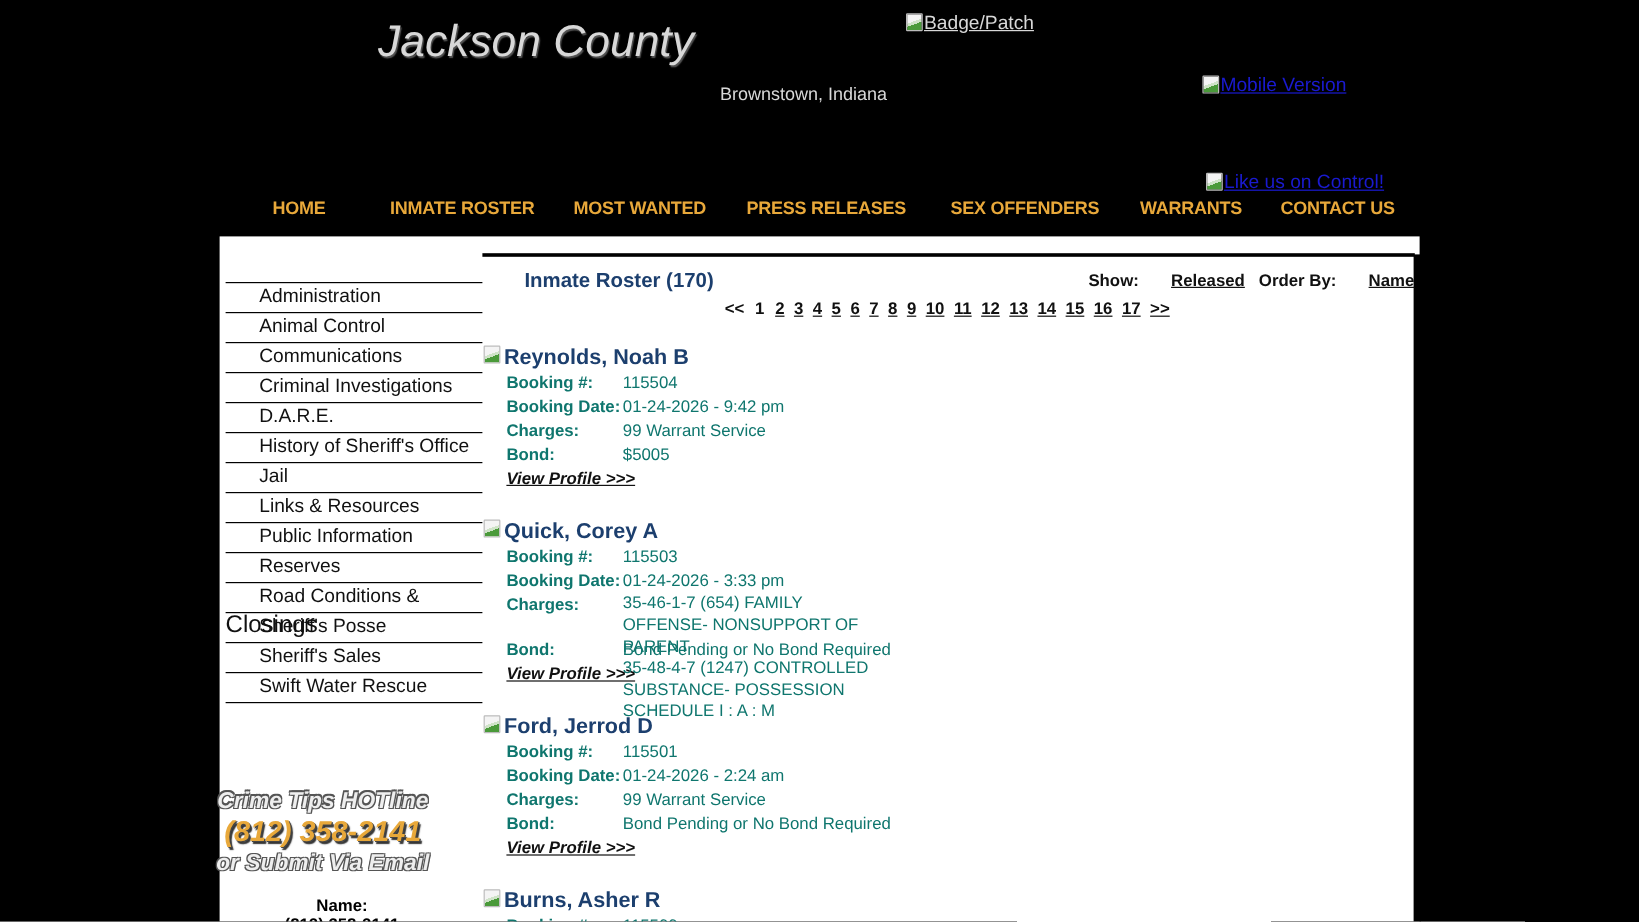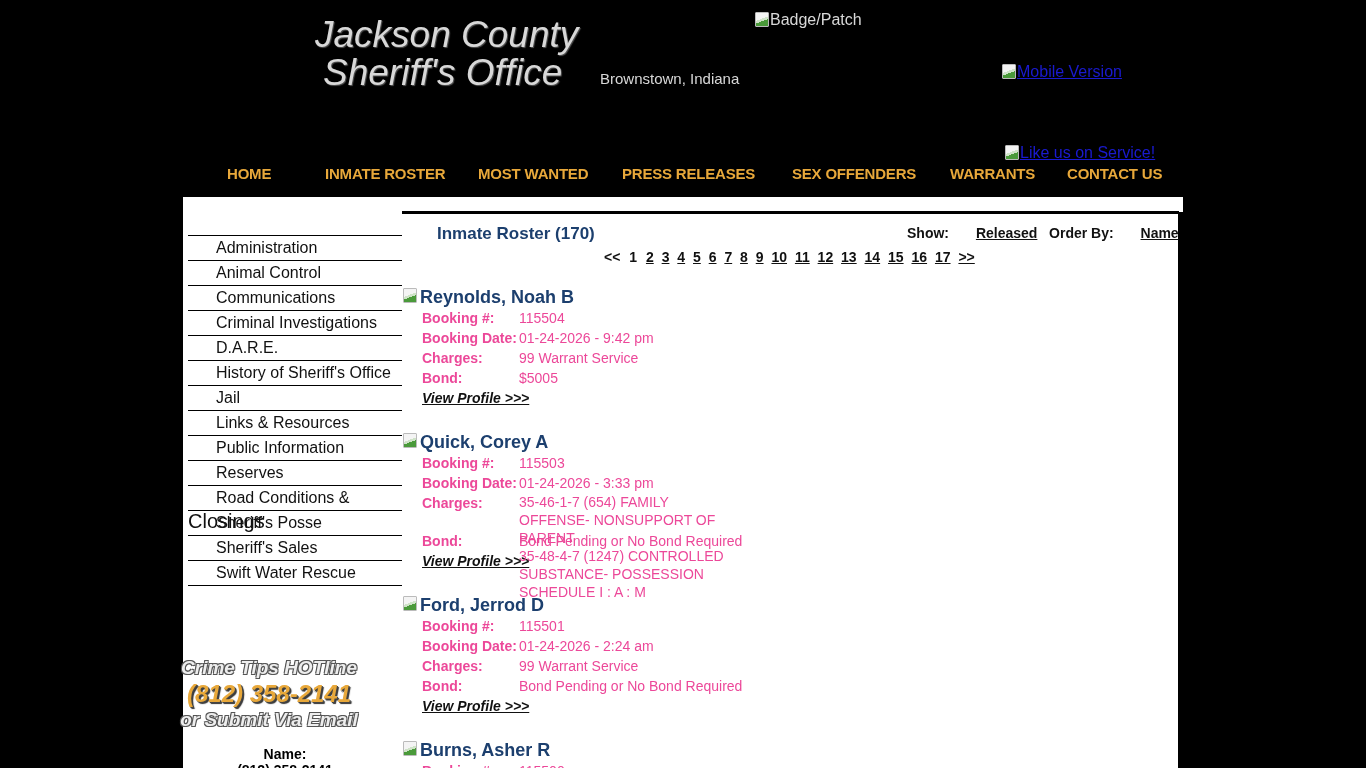--- a/index.html
+++ b/index.html
@@ -2,21 +2,21 @@
 <html><head>
 <meta charset="utf-8">
 <style>
   html, body { margin:0; padding:0; }
   body { width:1366px; height:768px; overflow:hidden; background:#000; font-family:"Liberation Sans", sans-serif; position:relative; }
   .header { position:absolute; left:0; top:0; width:1184px; height:197px; background:#000; }
   .site-title { position:absolute; left:315px; top:16px; color:#d8d8d8; font-style:italic; font-size:37px; line-height:38px; text-shadow:1px 1px 1px #555; }
   .site-title .l2 { display:block; padding-left:8px; }
   .location { position:absolute; left:600px; top:70px; color:#d8d8d8; font-size:15px; }
   .broken-img { display:inline-block; width:14px; height:15px; vertical-align:-2px; position:relative; border:1px solid #bbb; border-radius:1px; background:linear-gradient(160deg,#f4f4f4 0 45%,#cfe3c8 45% 60%,#4a9a3a 60%); box-sizing:border-box; margin-right:1px; }
-  .badge { position:absolute; left:755px; top:11px; color:#d8d8d8; font-size:16px; }
+  .badge { position:absolute; left:755px; top:11px; color:#d8d8d8; font-size:16px;text-decoration:underline; }
   .mobile { position:absolute; left:1002px; top:63px; font-size:16px; color:#1a1ad0; text-decoration:underline; }
   .facebook { position:absolute; left:1005px; top:144px; font-size:16px; color:#1a1ad0; text-decoration:underline; }
   .nav { position:absolute; top:165px; left:0; width:1366px; height:20px; }
   .nav a { position:absolute; color:#e8a83a; font-weight:bold; font-size:15px; text-decoration:none; white-space:nowrap; letter-spacing:-0.2px; }
   .content { position:absolute; left:183px; top:197px; width:1000px; height:571px; background:#fff; }
   .right-strip { position:absolute; left:1178px; top:212px; width:6px; height:556px; background:#000; }
   .main-top { position:absolute; left:402px; top:211px; width:777px; height:3px; background:#000; }
   .sidebar { position:absolute; left:188px; top:235px; width:214px; }
   .sidebar .item { display:block; height:24px; border-top:1px solid #000; font-size:16px; color:#111; padding-left:28px; line-height:23px; text-decoration:none; white-space:nowrap; position:relative; }
   .sidebar .item.last { border-bottom:1px solid #000; }
@@ -28,40 +28,39 @@
   .phone { position:absolute; left:188px; top:746px; width:194px; text-align:center; font-weight:bold; font-size:14px; color:#000; line-height:16px; }
   .roster-title { position:absolute; left:437px; top:224px; font-size:17px; font-weight:bold; color:#1c3f6e; }
   .show-order { position:absolute; left:907px; top:225px; font-size:14px; font-weight:bold; color:#111; white-space:nowrap; }
   .show-order a { color:#111; text-decoration:underline;padding-left:23px; }
   .pager { position:absolute; left:604px; top:249px; font-size:14px; font-weight:bold; color:#111; white-space:nowrap; }
   .pager a { color:#111; text-decoration:underline; margin-right:4px; }
   .pager span { margin-right:5px; }
   .inmate { position:absolute; left:403px; }
   .inmate .name { font-size:18px; font-weight:bold; color:#1c3f6e; height:22px; line-height:22px; }
   .inmate .name .broken-img { vertical-align:0; margin-right:3px; }
-  .inmate .row { position:relative; font-size:14px; color:#ec4899; height:20px; line-height:20px; padding-left:19px; }
+  .inmate .row { position:relative; font-size:14px; color:#0f766e; height:20px; line-height:20px; padding-left:19px; }
   .inmate .row .lbl { display:inline-block; width:97px; font-weight:bold; }
   .inmate .row .val { display:inline-block; }
   .inmate .row.multi { height:38px; }
   .inmate .row.multi .val { position:absolute; left:116px; top:0; line-height:18px; }
   .inmate .profile { padding-left:19px; font-size:14px; font-weight:bold; font-style:italic; height:20px; line-height:20px; }
   .inmate .profile a { color:#111; text-decoration:underline; }
 </style>
 </head>
 <body>
 
 <div class="header">
   <div class="site-title">
     <span>Jackson County</span>
-    <span class="l2">Sheriff's Office</span>
   </div>
   <div class="location">Brownstown, Indiana</div>
   <div class="badge"><span class="broken-img"></span><span>Badge/Patch</span></div>
   <a class="mobile"><span class="broken-img"></span><span>Mobile Version</span></a>
-  <a class="facebook"><span class="broken-img"></span><span>Like us on Service!</span></a>
+  <a class="facebook"><span class="broken-img"></span><span>Like us on Control!</span></a>
 
   <nav class="nav">
     <a style="left:227px">HOME</a>
     <a style="left:325px">INMATE ROSTER</a>
     <a style="left:478px">MOST WANTED</a>
     <a style="left:622px">PRESS RELEASES</a>
     <a style="left:792px">SEX OFFENDERS</a>
     <a style="left:950px">WARRANTS</a>
     <a style="left:1067px">CONTACT US</a>
   </nav>

